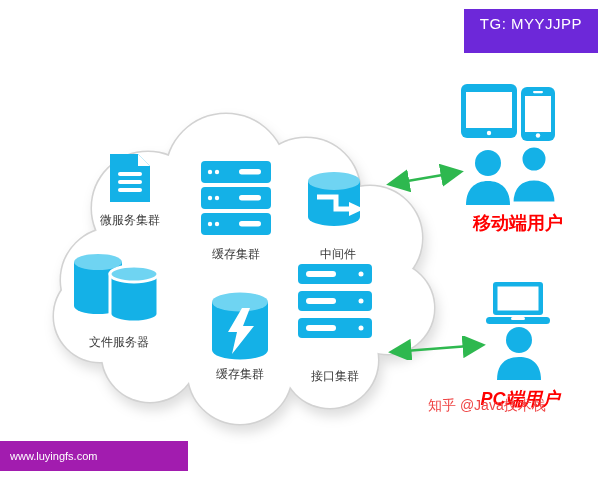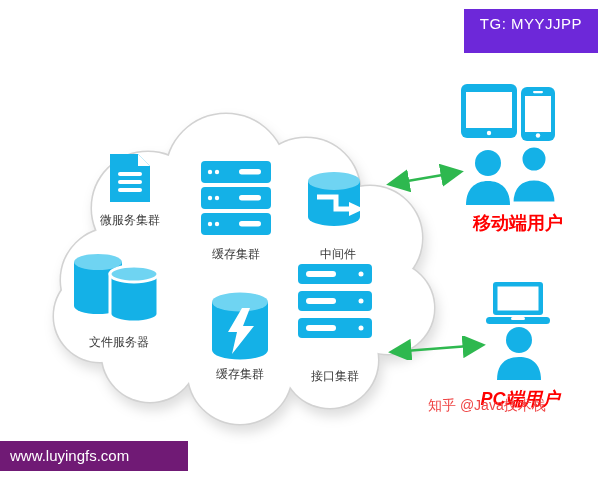--- a/index.html
+++ b/index.html
@@ -11,21 +11,21 @@
   .abs{position:absolute;}
   
   .tg-badge{
     top:9px;right:2px;height:44px;line-height:30px;
     background:#6d28d9;color:#fff;font-size:15px;letter-spacing:.5px;
     padding:0 16px;
   }
   
   .footer-bar{
     left:0;top:441px;width:188px;height:30px;line-height:30px;
-    background:#701a75;color:#fff;font-size:15px;padding-left:10px;
+    background:#a21caf;color:#fff;font-size:11px;padding-left:10px;
     box-sizing:border-box;
   }
   
   .watermark{
     left:428px;top:397px;width:165px;font-size:14px;color:#ef4444;
   }
   
   .cloud-svg{left:38px;top:108px;filter:drop-shadow(3px 7px 6px rgba(0,0,0,.13));}
   .cloud-stroke{fill:#fff;stroke:#d2d2d2;stroke-width:3;}
   .cloud-fill{fill:#fff;}

